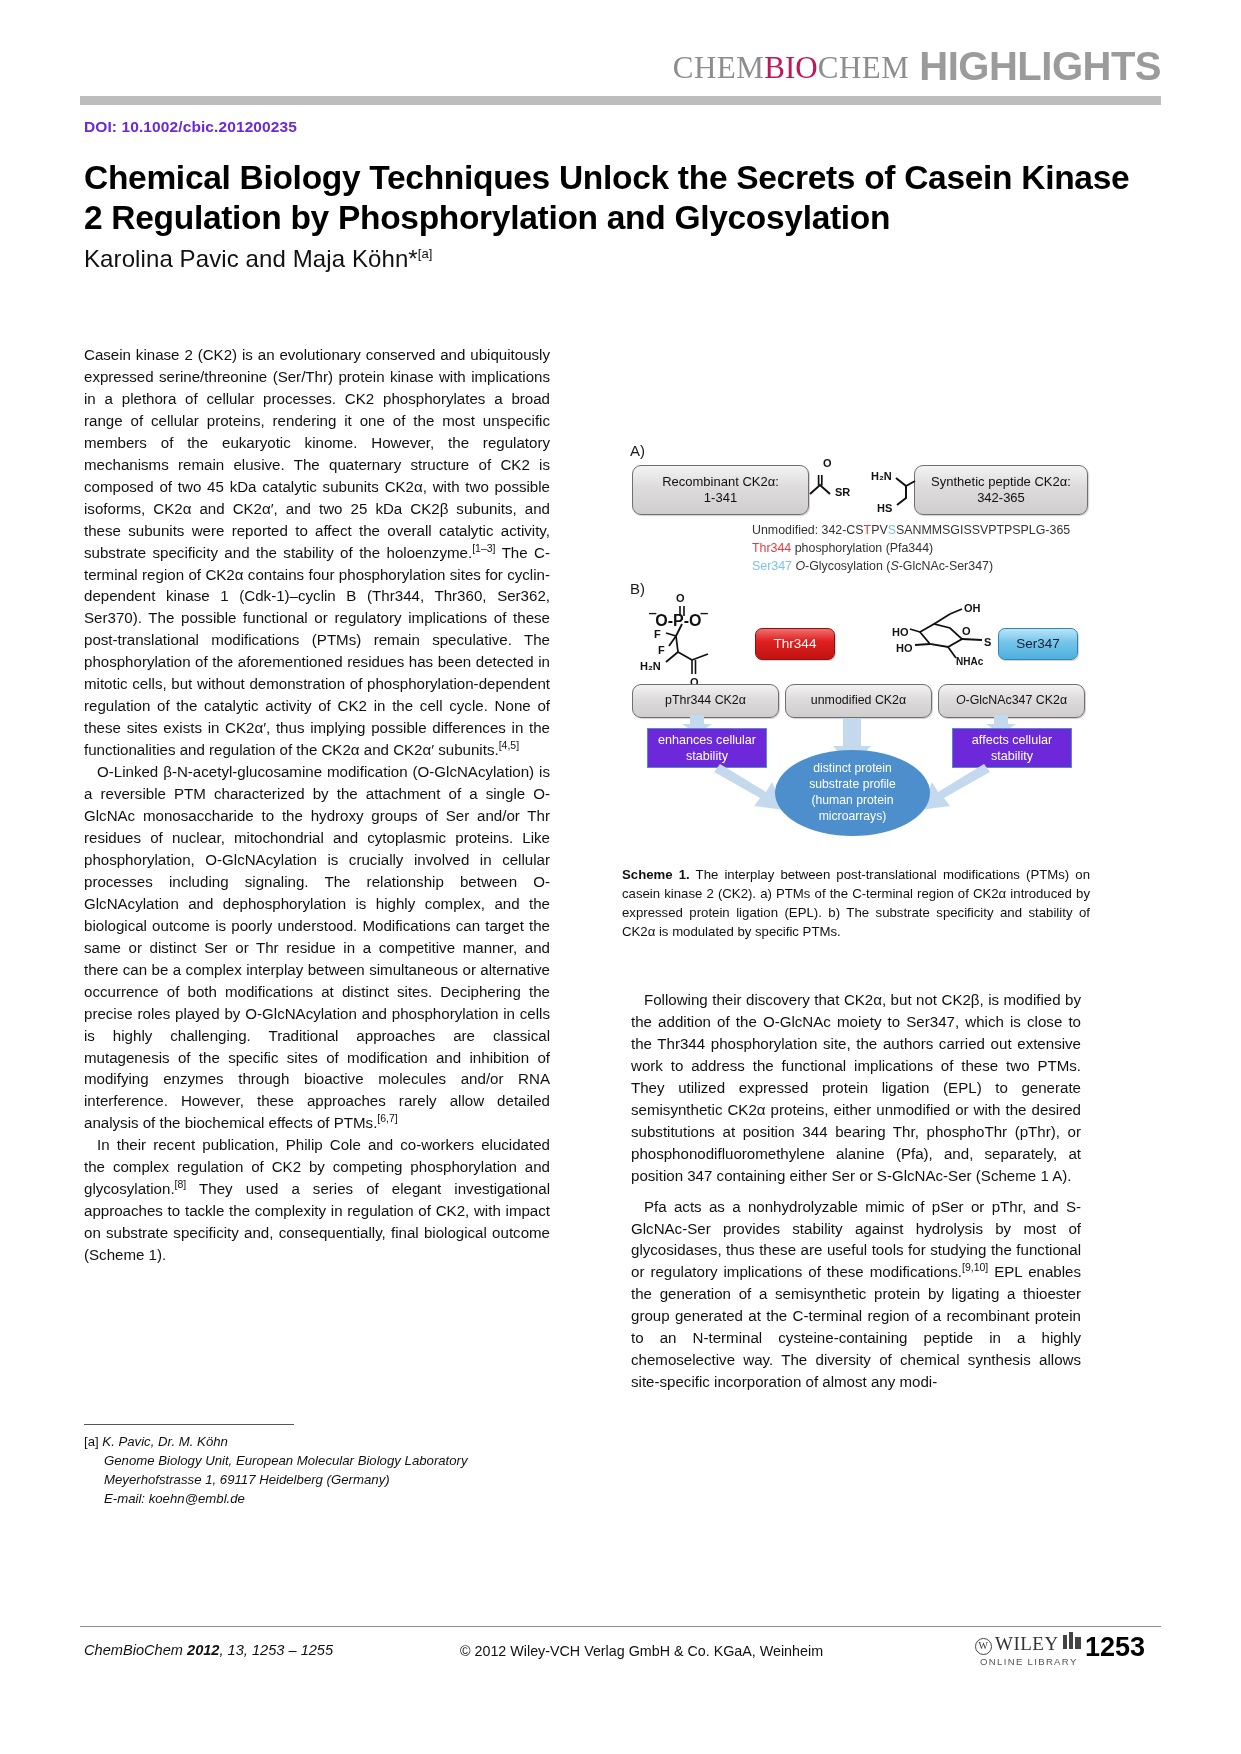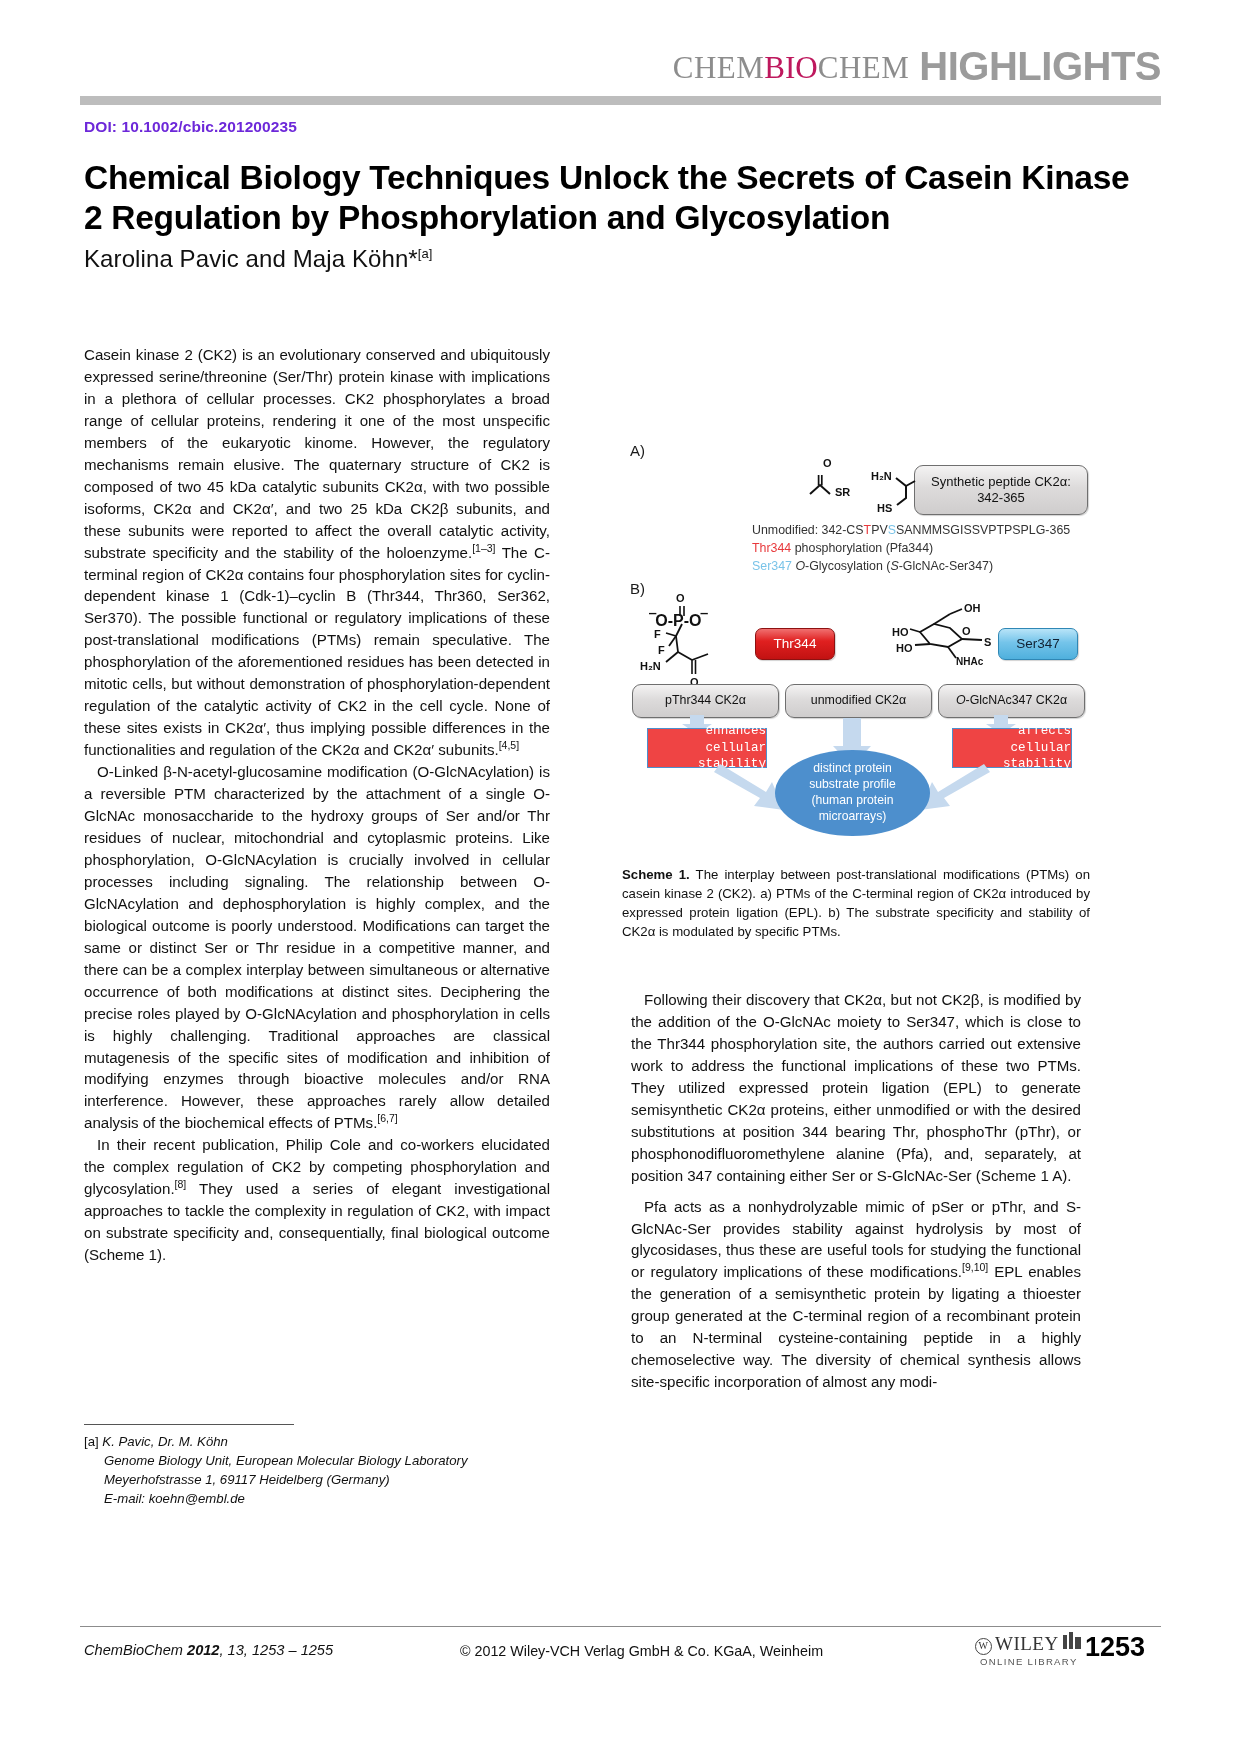--- a/index.html
+++ b/index.html
@@ -189,25 +189,24 @@
   
   .rowbox { top:252px; width:145px; height:32px; }
   .rb1 { left:10px; }
   .rb2 { left:163px; }
   .rb3 { left:316px; }
   .rowbox i { font-style:italic; }
 
   
   .bluebox {
     position:absolute;
-    background:#ef4444; border:1px solid #4d8fcd;
+    background:#6d28d9; border:1px solid #4d8fcd;
     color:#fff; font-size:12.6px; line-height:1.3;
     display:flex; align-items:center; justify-content:center;
-    text-align:right;
-    font-family:Liberation Mono, monospace;
+    text-align:center;
   }
   .bb1 { left:25px; top:296px; width:118px; height:38px; }
   .bb2 { left:330px; top:296px; width:118px; height:38px; }
 
   .ellipse {
     position:absolute; left:153px; top:318px; width:155px; height:86px;
     background:#4d8fcd; border-radius:50%;
     color:#fff; font-size:12.2px; line-height:1.3;
     display:flex; align-items:center; justify-content:center;
     text-align:center;
@@ -266,20 +265,23 @@
     <span style="display:inline-block;width:20px"></span><span class="ital">Genome Biology Unit, European Molecular Biology Laboratory</span><br>
     <span style="display:inline-block;width:20px"></span><span class="ital">Meyerhofstrasse 1, 69117 Heidelberg (Germany)</span><br>
     <span style="display:inline-block;width:20px"></span><span class="ital">E-mail: koehn@embl.de</span>
   </div>
 
   <div class="scheme">
 
     <span class="lbl-A">A)</span>
     <span class="lbl-B">B)</span>
 
+    <div class="gbox boxRec">
+      <span><span>Recombinant CK2α:</span><br><span>1-341</span></span>
+    </div>
 
     <span class="chemtxt oxo">O</span>
     <span class="chemtxt sr">SR</span>
     <svg class="arrow" style="left:186px; top:36px;" width="40" height="36" viewBox="0 0 40 36">
       <path d="M2,26 L12,17 L22,26" stroke="#111" stroke-width="2" fill="none"></path>
       <line x1="10.6" y1="17.5" x2="10.6" y2="7" stroke="#111" stroke-width="1.7"></line>
       <line x1="13.8" y1="17.5" x2="13.8" y2="7" stroke="#111" stroke-width="1.7"></line>
     </svg>
 
     <div class="gbox boxSyn">

